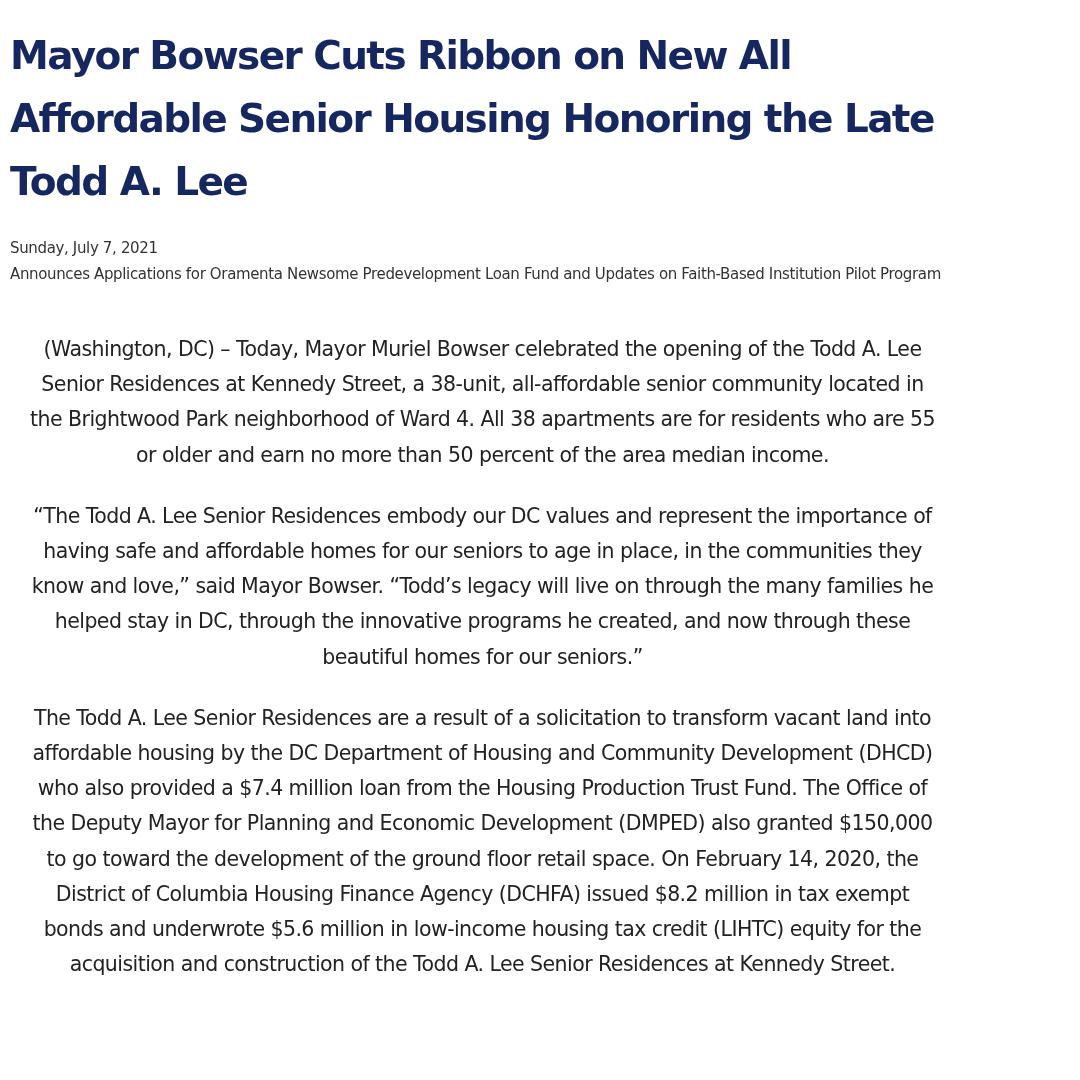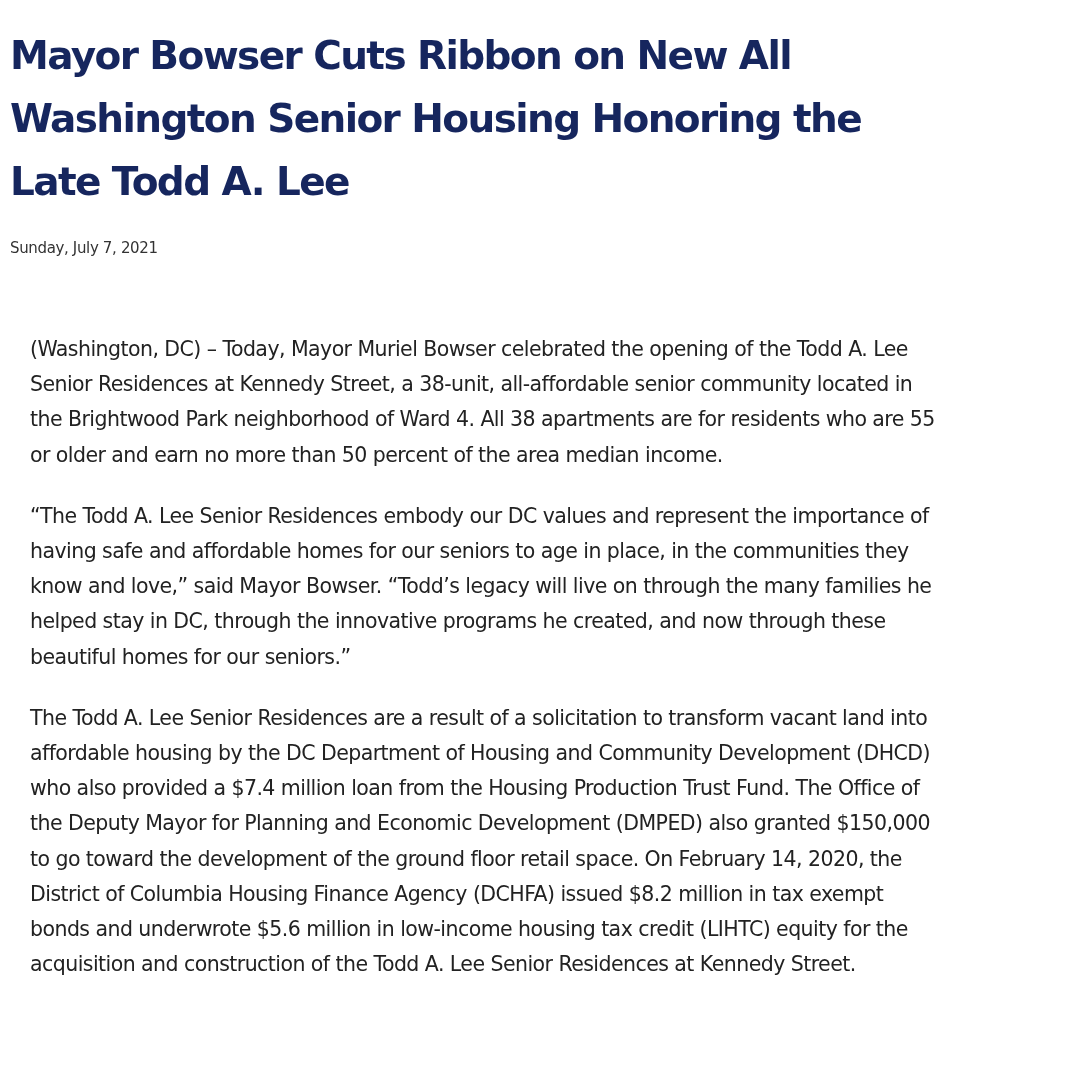--- a/index.html
+++ b/index.html
@@ -47,33 +47,35 @@
     .body-text {
       position: absolute;
       left: 30px;
       top: 332px;
       width: 905px;
       font-family: "DejaVu Sans", sans-serif;
       font-size: 20.5px;
       line-height: 35.2px;
       color: #222222;
       letter-spacing: -0.55px;
+      text-align: center;
     }
     .body-text p {
       margin: 0 0 26px 0;
     }
   </style>
 </head>
 <body>
 
 <div class="article">
-  <h1 class="headline">Mayor Bowser Cuts Ribbon on New All Washington Senior Housing Honoring the Late Todd A. Lee</h1>
+  <h1 class="headline">Mayor Bowser Cuts Ribbon on New All Affordable Senior Housing Honoring the Late Todd A. Lee</h1>
 
   <div class="meta">
     <div>Sunday, July 7, 2021</div>
+    <div>Announces Applications for Oramenta Newsome Predevelopment Loan Fund and Updates on Faith-Based Institution Pilot Program</div>
   </div>
 
   <div class="body-text">
     <p>(Washington, DC) – Today, Mayor Muriel Bowser celebrated the opening of the Todd A. Lee Senior Residences at Kennedy Street, a 38-unit, all-affordable senior community located in the Brightwood Park neighborhood of Ward 4. All 38 apartments are for residents who are 55 or older and earn no more than 50 percent of the area median income.</p>
     <p>“The Todd A. Lee Senior Residences embody our DC values and represent the importance of having safe and affordable homes for our seniors to age in place, in the communities they know and love,” said Mayor Bowser. “Todd’s legacy will live on through the many families he helped stay in DC, through the innovative programs he created, and now through these beautiful homes for our seniors.”</p>
     <p>The Todd A. Lee Senior Residences are a result of a solicitation to transform vacant land into affordable housing by the DC Department of Housing and Community Development (DHCD) who also provided a $7.4 million loan from the Housing Production Trust Fund. The Office of the Deputy Mayor for Planning and Economic Development (DMPED) also granted $150,000 to go toward the development of the ground floor retail space. On February 14, 2020, the District of Columbia Housing Finance Agency (DCHFA) issued $8.2 million in tax exempt bonds and underwrote $5.6 million in low-income housing tax credit (LIHTC) equity for the acquisition and construction of the Todd A. Lee Senior Residences at Kennedy Street.</p>
   </div>
 </div>
 
 </body></html>

